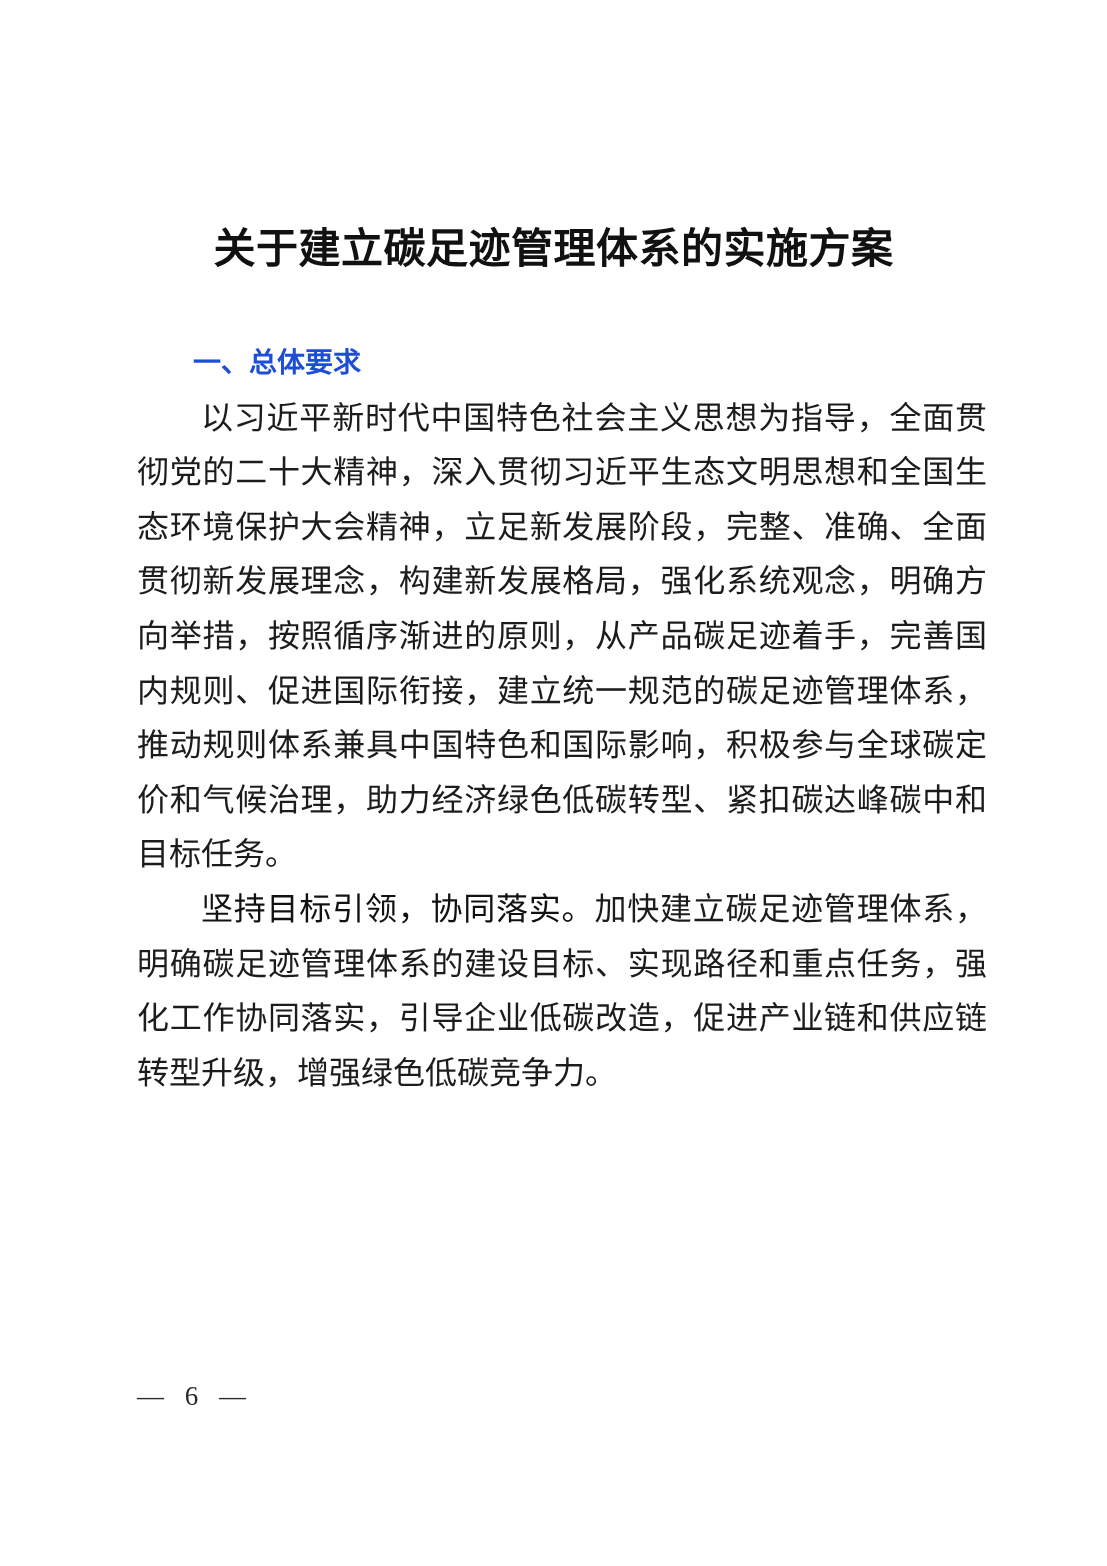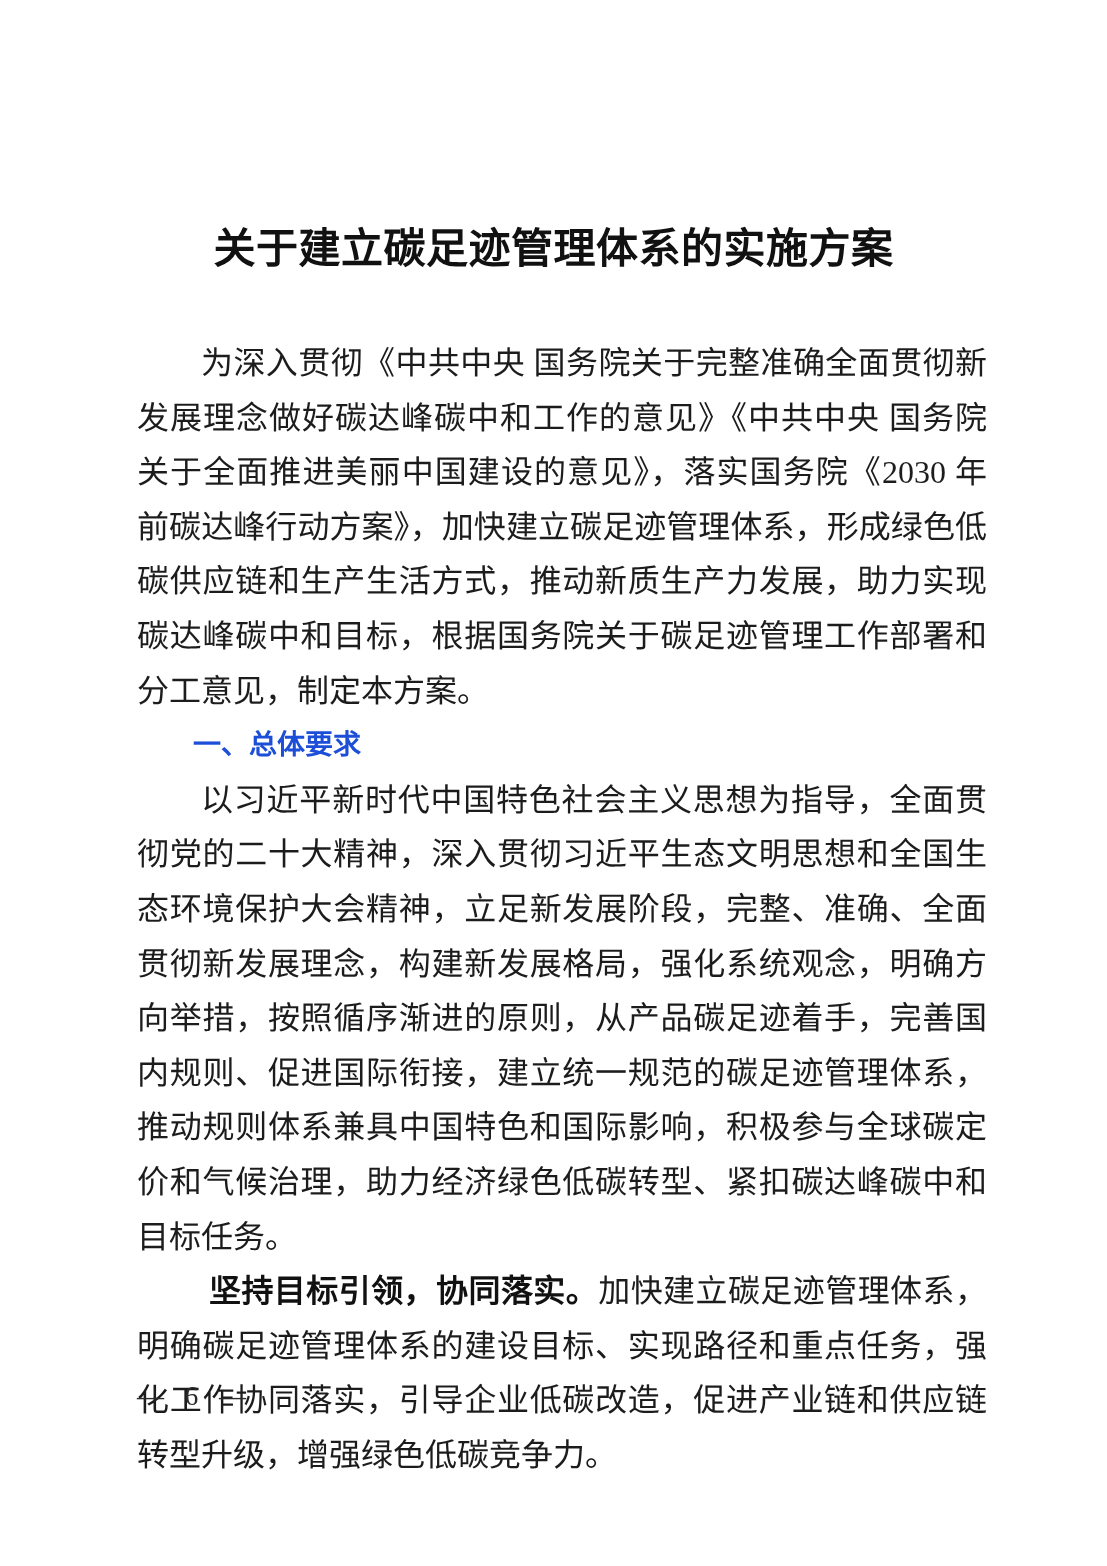--- a/index.html
+++ b/index.html
@@ -53,44 +53,42 @@
     padding: 0;
     text-indent: 2em;
     font-family: "Liberation Sans", "DejaVu Sans", sans-serif;
     font-weight: 700;
     font-size: 28px;
     line-height: 54.6px;
     color: #1d4ed8;
   }
   .lead-bold {
     font-family: "Liberation Sans", "DejaVu Sans", sans-serif;
-    font-weight: 700;
+    font-weight: 400;
     color: #111111;
-    margin-left: 8px;
   }
   .page-footer {
     position: absolute;
     left: 137px;
     top: 1381px;
     font-size: 27px;
     letter-spacing: 7px;
     color: #2a2a2a;
     font-family: "Liberation Serif", "DejaVu Serif", serif;
   }
 </style>
 </head>
 <body>
 
 <div class="page">
 
   <h1 class="doc-title">关于建立碳足迹管理体系的实施方案</h1>
 
   <div class="doc-body">
 
-    <p class="para indent">为深入贯彻《中共中央 国务院关于完整准确全面贯彻新发展理念做好碳达峰碳中和工作的意见》《中共中央 国务院关于全面推进美丽中国建设的意见》，落实国务院《2030 年前碳达峰行动方案》，加快建立碳足迹管理体系，形成绿色低碳供应链和生产生活方式，推动新质生产力发展，助力实现碳达峰碳中和目标，根据国务院关于碳足迹管理工作部署和分工意见，制定本方案。</p>
 
     <h2 class="section-heading">一、总体要求</h2>
 
     <p class="para indent">以习近平新时代中国特色社会主义思想为指导，全面贯彻党的二十大精神，深入贯彻习近平生态文明思想和全国生态环境保护大会精神，立足新发展阶段，完整、准确、全面贯彻新发展理念，构建新发展格局，强化系统观念，明确方向举措，按照循序渐进的原则，从产品碳足迹着手，完善国内规则、促进国际衔接，建立统一规范的碳足迹管理体系，推动规则体系兼具中国特色和国际影响，积极参与全球碳定价和气候治理，助力经济绿色低碳转型、紧扣碳达峰碳中和目标任务。</p>
 
     <p class="para indent"><span class="lead-bold">坚持目标引领，协同落实。</span><span>加快建立碳足迹管理体系，明确碳足迹管理体系的建设目标、实现路径和重点任务，强化工作协同落实，引导企业低碳改造，促进产业链和供应链转型升级，增强绿色低碳竞争力。</span></p>
 
   </div>
 
   <div class="page-footer">— 6 —</div>

